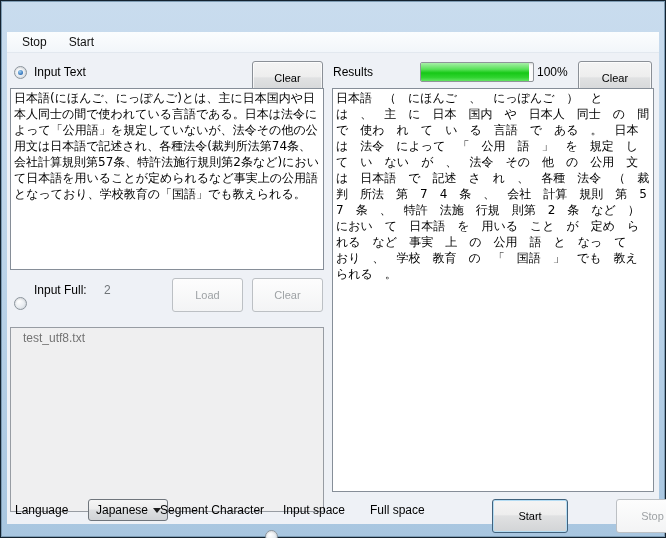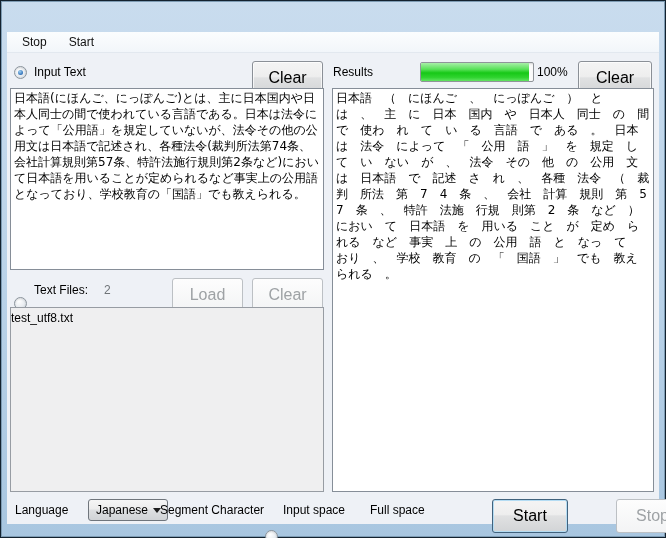--- a/index.html
+++ b/index.html
@@ -50,21 +50,21 @@
     border:1px solid #8b949c;
     background:radial-gradient(circle at 35% 30%,#ffffff,#e9edf1 55%,#ccd3d9 100%);
     box-shadow:inset 0 1px 2px rgba(0,0,0,.12);
   }
   .radio.checked::after{
     content:'';position:absolute;left:3px;top:3px;width:5px;height:5px;border-radius:50%;
     background:radial-gradient(circle at 38% 32%,#9fd1f2,#2c6cb5 75%);
   }
   
   .btn{
-    font-size:16px;color:#000;text-align:center;border-radius:3px;cursor:default;
+    font-size:11px;color:#000;text-align:center;border-radius:3px;cursor:default;
     border:1px solid #8b9097;
     background:linear-gradient(180deg,#f4f4f4 0%,#eeeeee 45%,#e0e1e2 50%,#d2d4d6 100%);
     box-shadow:inset 0 0 0 1px rgba(255,255,255,.7);
     display:flex;align-items:center;justify-content:center;padding:16px;
   }
   .btn.default{border-color:#41627d;box-shadow:inset 0 0 0 1px #b4dcf3;}
   .btn.disabled{
     color:#9ea2a5;border-color:#bcc0c4;
     background:linear-gradient(180deg,#fdfdfd,#f3f4f5);box-shadow:none;
   }
@@ -78,21 +78,21 @@
     background:linear-gradient(180deg,#a7efa7 0%,#58e158 35%,#17c817 55%,#2fd42f 80%,#63e363 100%);
   }
   
   .pane{
     border:1px solid #868e98;background:#fff;color:#000;
     font-size:12px;line-height:16px;padding:1px 3px;margin:0;resize:none;overflow:auto;
     font-family:"DejaVu Sans",sans-serif;white-space:pre-wrap;word-break:break-all;outline:none;
   }
   .listbox{
     border:1px solid #979ca3;background:#efeff0;
-    font-size:12px;line-height:17px;padding:2px 0;color:#000000;overflow:auto;
+    font-size:12px;line-height:17px;padding:2px 12px;color:#737373;overflow:auto;margin-top:20px;
   }
   .list-item{white-space:nowrap;}
   
   .combo{
     border:1px solid #6f757c;border-radius:3px;cursor:default;
     background:linear-gradient(180deg,#f5f5f5 0%,#ececec 45%,#dddfe1 50%,#d0d3d6 100%);
     display:flex;align-items:center;justify-content:space-between;padding:0 6px 0 7px;
     font-size:12px;color:#000;
   }
   .combo-arrow{width:0;height:0;border-left:4px solid transparent;border-right:4px solid transparent;border-top:5px solid #1d1d1d;}
@@ -117,21 +117,21 @@
   <div class="abs progress" style="left:420px;top:62px;width:114px;height:20px;">
     <div class="progress-fill" style="width: 96%;"></div>
   </div>
   <span class="abs lbl" style="left:537px;top:65px;">100%</span>
   <div class="abs btn" style="left:578px;top:61px;width:74px;height:23px;">Clear</div>
 
   <textarea class="abs pane" style="left: 10px; top: 88px; width: 314px; height: 182px;" spellcheck="false">日本語(にほんご、にっぽんご)とは、主に日本国内や日本人同士の間で使われている言語である。日本は法令によって「公用語」を規定していないが、法令その他の公用文は日本語で記述され、各種法令(裁判所法第74条、会社計算規則第57条、特許法施行規則第2条など)において日本語を用いることが定められるなど事実上の公用語となっており、学校教育の「国語」でも教えられる。</textarea>
   <textarea class="abs pane" style="left: 332px; top: 88px; width: 322px; height: 404px;" spellcheck="false">日本語　（　にほんご　、　にっぽんご　）　と　は　、　主　に　日本　国内　や　日本人　同士　の　間　で　使わ　れ　て　い　る　言語　で　ある　。　日本　は　法令　によって　「　公用　語　」　を　規定　し　て　い　ない　が　、　法令　その　他　の　公用　文　は　日本語　で　記述　さ　れ　、　各種　法令　（　裁判　所法　第　7　4　条　、　会社　計算　規則　第　5　7　条　、　特許　法施　行規　則第　2　条　など　）　におい　て　日本語　を　用いる　こと　が　定め　られる　など　事実　上　の　公用　語　と　なっ　て　おり　、　学校　教育　の　「　国語　」　でも　教え　られる　。</textarea>
 
   <div class="abs radio" style="left:14px;top:284px;"></div>
-  <span class="abs lbl" style="left:34px;top:283px;">Text Files:</span>
+  <span class="abs lbl" style="left:34px;top:283px;">Input Full:</span>
   <span class="abs lbl dim" style="left:104px;top:283px;">2</span>
   <div class="abs btn disabled" style="left:172px;top:278px;width:71px;height:23px;">Load</div>
   <div class="abs btn disabled" style="left:252px;top:278px;width:71px;height:23px;">Clear</div>
 
   <div class="abs listbox" style="left:10px;top:307px;width:314px;height:185px;">
     <div class="list-item">test_utf8.txt</div>
   </div>
 
   <span class="abs lbl" style="left:15px;top:503px;">Language</span>
   <div class="abs combo" style="left:88px;top:499px;width:80px;height:22px;">

